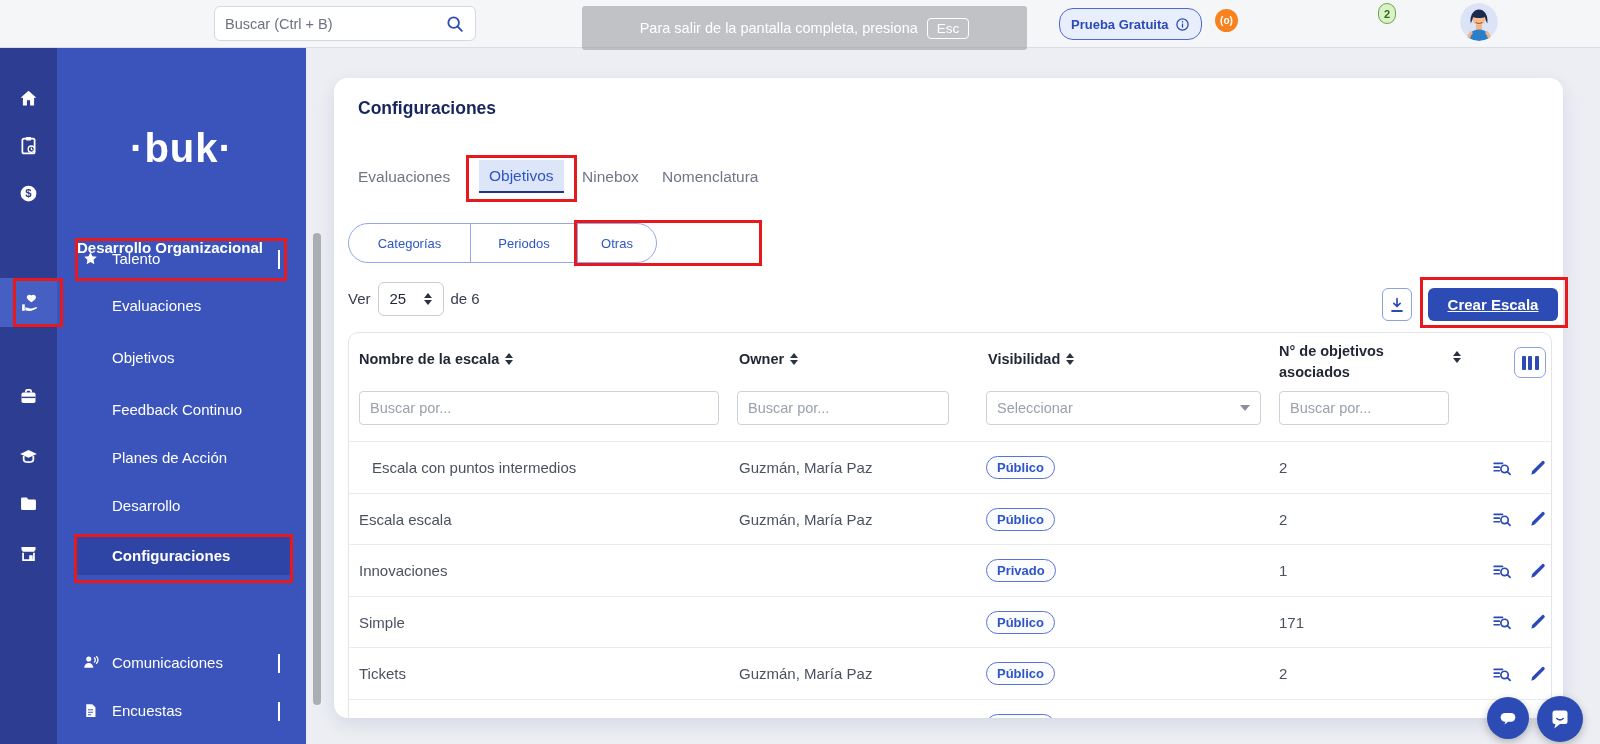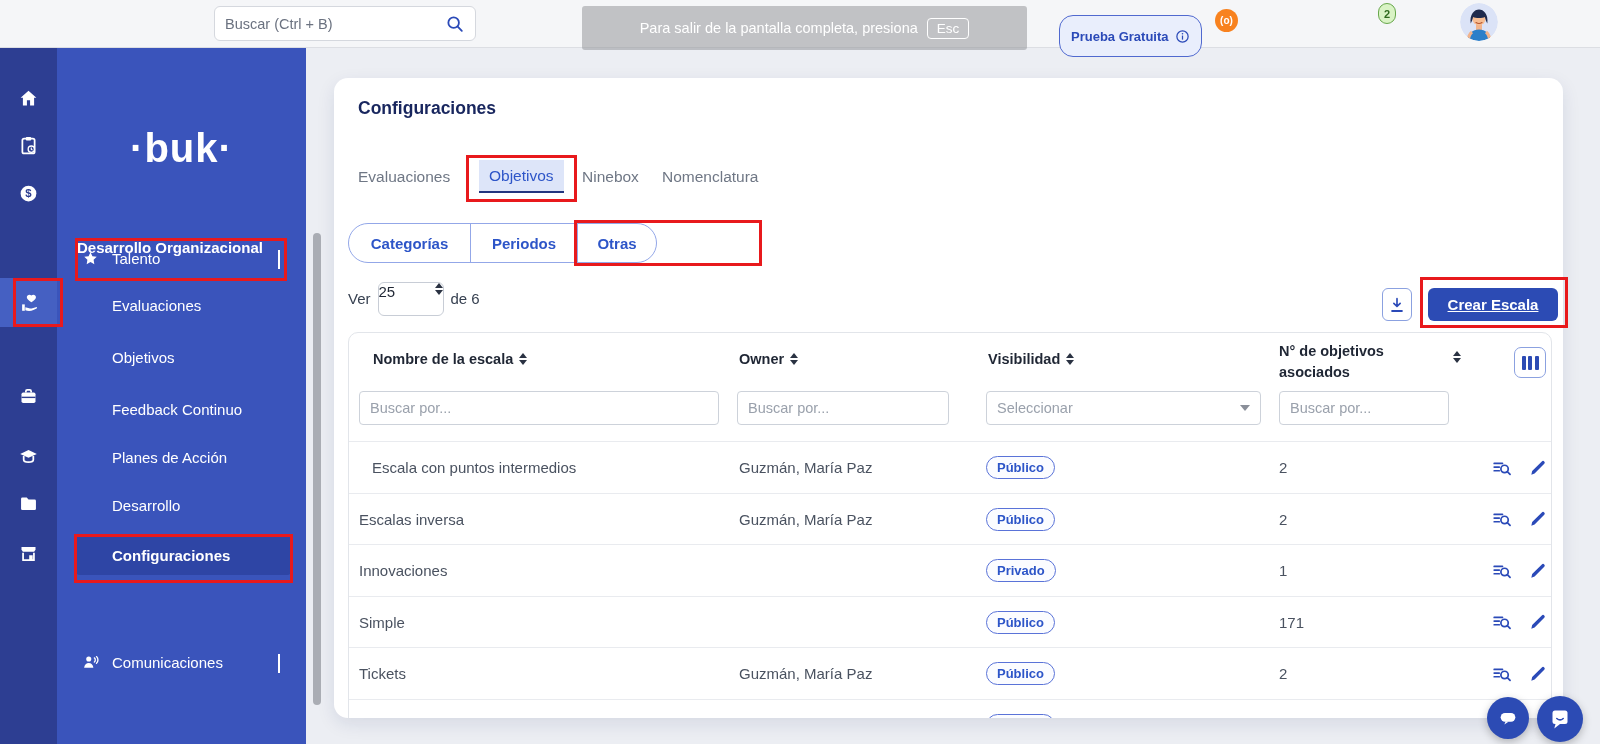--- a/index.html
+++ b/index.html
@@ -6,21 +6,21 @@
   html,body { width:1600px; height:744px; overflow:hidden; }
   body { font-family:"Liberation Sans", sans-serif; background:#eceef3; position:relative; }
 
   
   .topbar { position:absolute; left:0; top:0; width:1600px; height:48px; background:#f5f6f8; border-bottom:1px solid #dcdee3; z-index:5; }
   .searchbox { position:absolute; left:214px; top:6px; width:262px; height:35px; background:#fff; border:1px solid #d5d8de; border-radius:6px; display:flex; align-items:center; padding:0 10px; }
   .searchbox input { border:none; outline:none; flex:1; font-size:14.5px; color:#374151; background:transparent; font-family:inherit; }
   .searchbox input::placeholder { color:#6b7280; }
   .fs-overlay { position:absolute; left:582px; top:6px; width:445px; height:44px; background:rgba(150,151,154,0.55); border-radius:3px; display:flex; align-items:center; justify-content:center; color:#fff; font-size:14.5px; z-index:6; }
   .esc-box { border:1.5px solid #fff; border-radius:4px; padding:2px 9px; margin-left:9px; font-size:13.5px; color:#fff; }
-  .trial-pill { position:absolute; left:1059px; top:15px; height:42px; padding:0 11px; display:flex; align-items:center; gap:6px; background:#e9eefc; border:1.5px solid #5069cf; border-radius:14px; color:#2b4ab8; font-size:13px; font-weight:bold; }
+  .trial-pill { position:absolute; left:1059px; top:8px; height:32px; padding:0 11px; display:flex; align-items:center; gap:6px; background:#e9eefc; border:1.5px solid #5069cf; border-radius:14px; color:#2b4ab8; font-size:13px; font-weight:bold; }
   .kona-btn { position:absolute; left:1215px; top:9px; width:23px; height:23px; border-radius:50%; background:#f8821f; color:#fff; font-size:10px; font-weight:bold; display:flex; align-items:center; justify-content:center; }
   .notif-badge { position:absolute; left:1378px; top:3px; width:18px; height:21px; background:#d9f3c5; border:1.5px solid #67a74b; border-radius:9px; color:#2f6b1e; font-size:11px; font-weight:bold; display:flex; align-items:center; justify-content:center; }
   .avatar { position:absolute; left:1460px; top:3px; width:38px; height:38px; border-radius:50%; overflow:hidden; }
 
   
   .rail { position:absolute; left:0; top:48px; width:57px; height:696px; background:#2d3e92; z-index:4; }
   .rail-item { position:absolute; left:0; width:57px; height:44px; display:flex; align-items:center; justify-content:center; }
   .rail-item.selected { background:#4560c2; height:49px; }
   .panel { position:absolute; left:57px; top:48px; width:249px; height:696px; background:#3a54bb; z-index:4; color:#fff;padding-left:36px; }
   .logo { position:absolute; left:0; top:78px; width:249px; text-align:center; font-size:40px; font-weight:bold; letter-spacing:1px; }
@@ -34,25 +34,25 @@
   .chev-down { width:9px; height:9px; border-right:2.2px solid #fff; border-bottom:2.2px solid #fff; transform:rotate(45deg); margin-top:-4px; }
   .chev-left { width:8px; height:8px; border-left:2.2px solid #fff; border-bottom:2.2px solid #fff; transform:rotate(45deg); }
   .side-scrollbar { position:absolute; left:313px; top:233px; width:8px; height:472px; background:#aaadb4; border-radius:4px; z-index:4; }
 
   
   .card { position:absolute; left:334px; top:78px; width:1229px; height:640px; background:#fff; border-radius:14px; box-shadow:0 6px 18px rgba(23,43,99,.10); overflow:hidden; z-index:3; }
   .page-title { position:absolute; left:24px; top:20px; font-size:17.5px; font-weight:bold; color:#18265e; }
   .tab { position:absolute; top:82px; height:33px; display:flex; align-items:center; font-size:15.5px; color:#6f7785; }
   .tab.active { background:#dde5f9; color:#2d55c8; padding:0 10px; border-bottom:2.5px solid #22357f; }
   .seg-group { position:absolute; left:14px; top:145px; height:40px; display:flex; border:1.5px solid #93a7e8; border-radius:20px; overflow:hidden; }
-  .seg { display:flex; align-items:center; justify-content:center; font-size:15px; color:#2d55c8; border-right:1px solid #93a7e8;font-weight:bold; }
+  .seg { display:flex; align-items:center; justify-content:center; font-size:13px; color:#2d55c8; border-right:1px solid #93a7e8; }
   .seg:last-child { border-right:none; }
   .seg.active { background:#d9e2f8; }
   .view-row { position:absolute; left:14px; top:210px; height:21px; display:flex; align-items:center; font-size:15px; color:#374151; }
-  .size-select { width:66px; height:34px; border:1px solid #c8cdd6; border-radius:6px; margin:0 7px; display:flex; justify-content:space-between; padding:0 0; color:#1f2634; }
+  .size-select { width:66px; height:34px; border:1px solid #c8cdd6; border-radius:6px; margin:0 7px; display:flex; align-items:center; justify-content:space-between; padding:0 11px; color:#1f2634; }
   .sorticon { display:inline-flex; flex-direction:column; gap:2px; margin-left:6px; }
   .sorticon i { width:0; height:0; border-left:4.5px solid transparent; border-right:4.5px solid transparent; display:block; }
   .sorticon .up { border-bottom:5.5px solid #2a3242; }
   .sorticon .dn { border-top:5.5px solid #2a3242; }
   .dl-btn { position:absolute; left:1048px; top:210px; width:30px; height:33px; border:1px solid #8ba1e0; border-radius:6px; background:#fff; display:flex; align-items:center; justify-content:center; }
   .create-btn { position:absolute; left:1094px; top:210px; width:130px; height:33px; background:#2c4bb4; border:none; border-radius:6px; color:#fff; font-size:15px; font-weight:bold; font-family:inherit;text-decoration:underline; }
 
   
   .tbox { position:absolute; left:14px; top:254px; width:1204px; height:392px; border:1px solid #e2e5ea; border-radius:10px 10px 0 0; }
   .th { position:absolute; font-size:14.5px; font-weight:bold; color:#1f2634; display:flex; align-items:center; }
@@ -215,20 +215,30 @@
     <span class="ico">
       <svg width="18" height="18" viewBox="0 0 24 24">
           <circle cx="9" cy="8" r="3.4" fill="#fff"></circle>
           <path d="M2.8 19.5c.5-4 3-6.2 6.2-6.2s5.7 2.2 6.2 6.2z" fill="#fff"></path>
           <path d="M16.5 6.5c1.6 1.2 1.6 4.3 0 5.5M19.3 4.8c2.6 2.2 2.6 6.7 0 8.9" stroke="#fff" stroke-width="1.8" fill="none" stroke-linecap="round"></path>
         </svg>
     </span>
     <span class="lbl">Comunicaciones</span>
     <span class="chev"><span class="chev-left"></span></span>
   </div>
+  <div class="mi" style="top:640px">
+    <span class="ico">
+      <svg width="17" height="17" viewBox="0 0 24 24">
+          <path d="M6 3h8.5L19 7.5V21H6z" fill="#fff"></path>
+          <path d="M8.5 11h7M8.5 14.5h7M8.5 18h4.5" stroke="#3a54bb" stroke-width="1.4"></path>
+        </svg>
+    </span>
+    <span class="lbl">Encuestas</span>
+    <span class="chev"><span class="chev-left"></span></span>
+  </div>
 </div>
 
 <div class="side-scrollbar"></div>
 
 <div class="card">
   <div class="page-title">Configuraciones</div>
 
   <div class="tab" style="left:24px">Evaluaciones</div>
   <div class="tab active" style="left:145px">Objetivos</div>
   <div class="tab" style="left:248px">Ninebox</div>
@@ -254,21 +264,21 @@
 
   <button class="dl-btn">
     <svg width="18" height="18" viewBox="0 0 24 24">
         <path d="M12 3.5V14m0 0l-4.2-4.2M12 14l4.2-4.2" stroke="#2b4ab8" stroke-width="2.2" fill="none" stroke-linecap="round" stroke-linejoin="round"></path>
         <path d="M4.5 20h15" stroke="#2b4ab8" stroke-width="2.6"></path>
       </svg>
   </button>
   <button class="create-btn">Crear Escala</button>
 
   <div class="tbox">
-    <div class="th" style="left:24px; top:18px">
+    <div class="th" style="left:10px; top:18px">
       <span>Nombre de la escala</span>
       <span class="sorticon">
           <i class="up"></i>
           <i class="dn"></i>
         </span>
     </div>
     <div class="th" style="left:390px; top:18px">
       <span>Owner</span>
       <span class="sorticon">
           <i class="up"></i>
@@ -322,21 +332,21 @@
             </svg>
           </span>
         <span class="act">
             <svg width="20" height="20" viewBox="0 0 24 24">
               <path d="M4 20l1-4.3L16.6 4.1a2.05 2.05 0 0 1 2.9 2.9L7.9 18.6z" fill="#2b4ab8"></path>
             </svg>
           </span>
       </div>
     </div>
     <div class="trow" style="top:159.5px">
-      <div class="cell" style="left:10px">Escalas inversa</div>
+      <div class="cell" style="left:10px">Escala escala</div>
       <div class="cell" style="left:390px">Guzmán, María Paz</div>
       <div class="cell" style="left:637px">
           <span class="vis-badge">Público</span>
         </div>
       <div class="cell" style="left:930px">2</div>
       <div class="cell" style="left:1140px; gap:10px">
         <span class="act">
             <svg width="22" height="22" viewBox="0 0 24 24">
               <path d="M3.5 7h9M3.5 11h5.5M3.5 15h5.5" stroke="#2b4ab8" stroke-width="1.9" stroke-linecap="round"></path>
               <circle cx="14.8" cy="13" r="4" stroke="#2b4ab8" stroke-width="1.9" fill="none"></circle>

